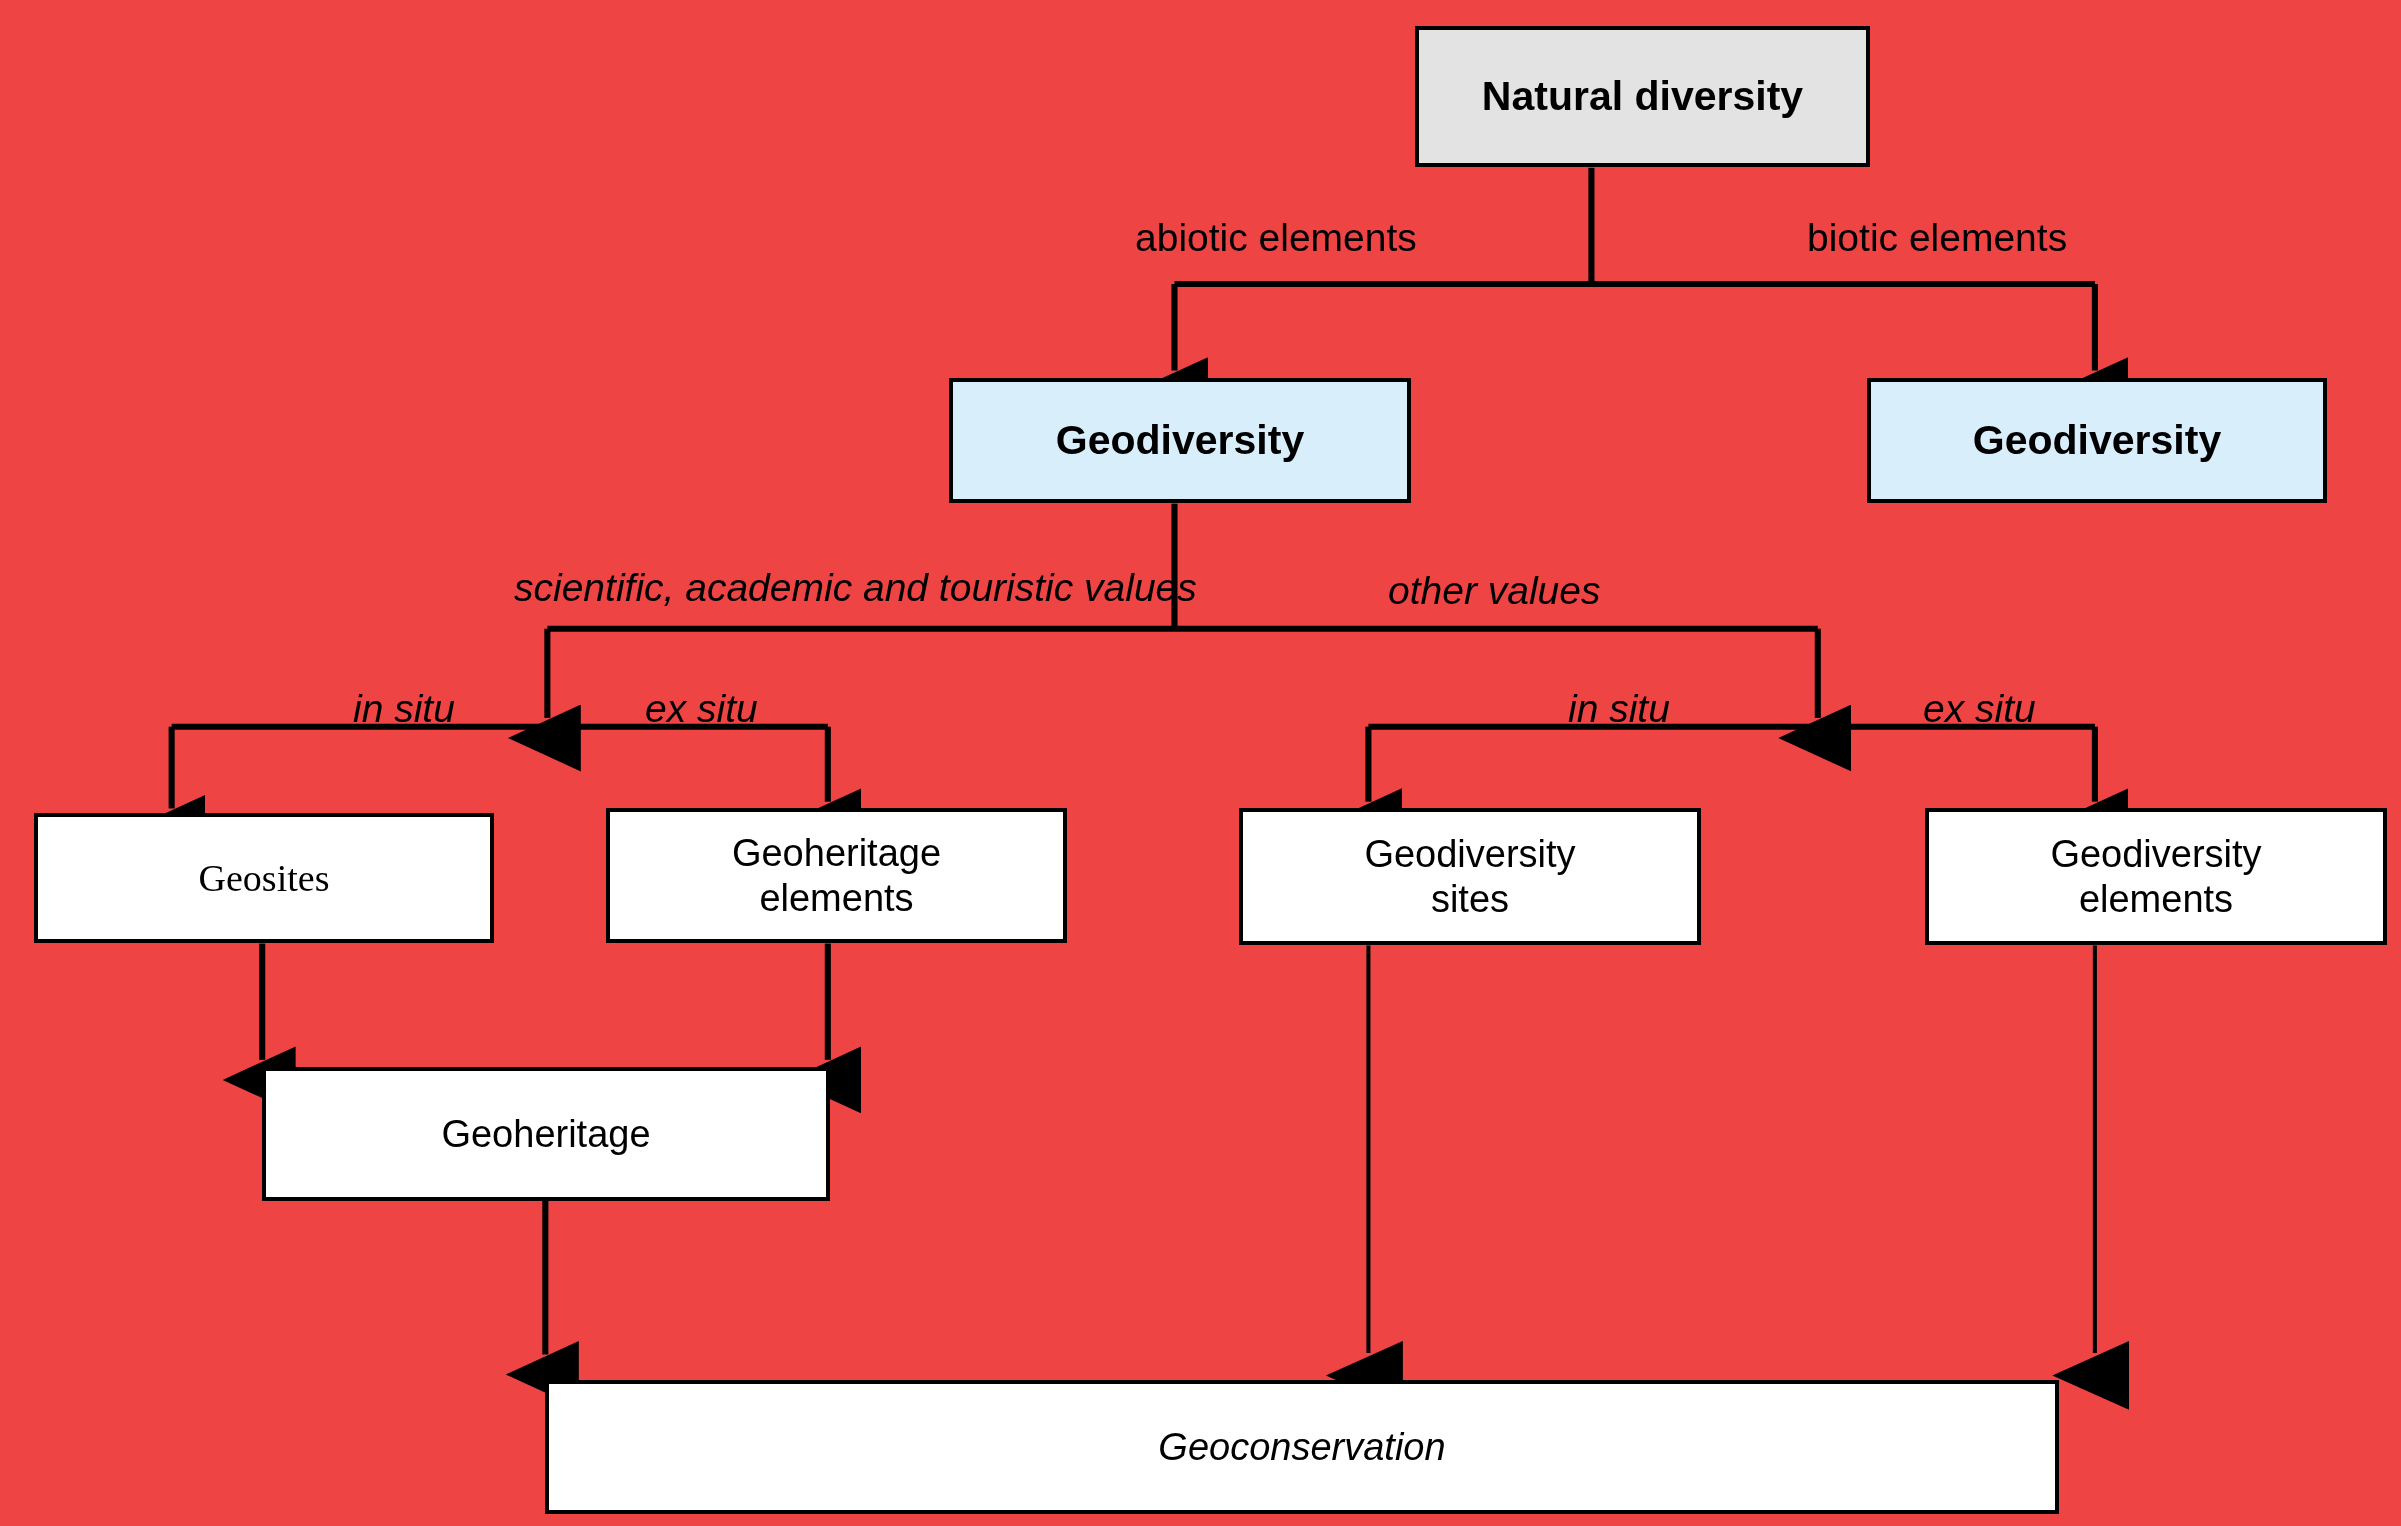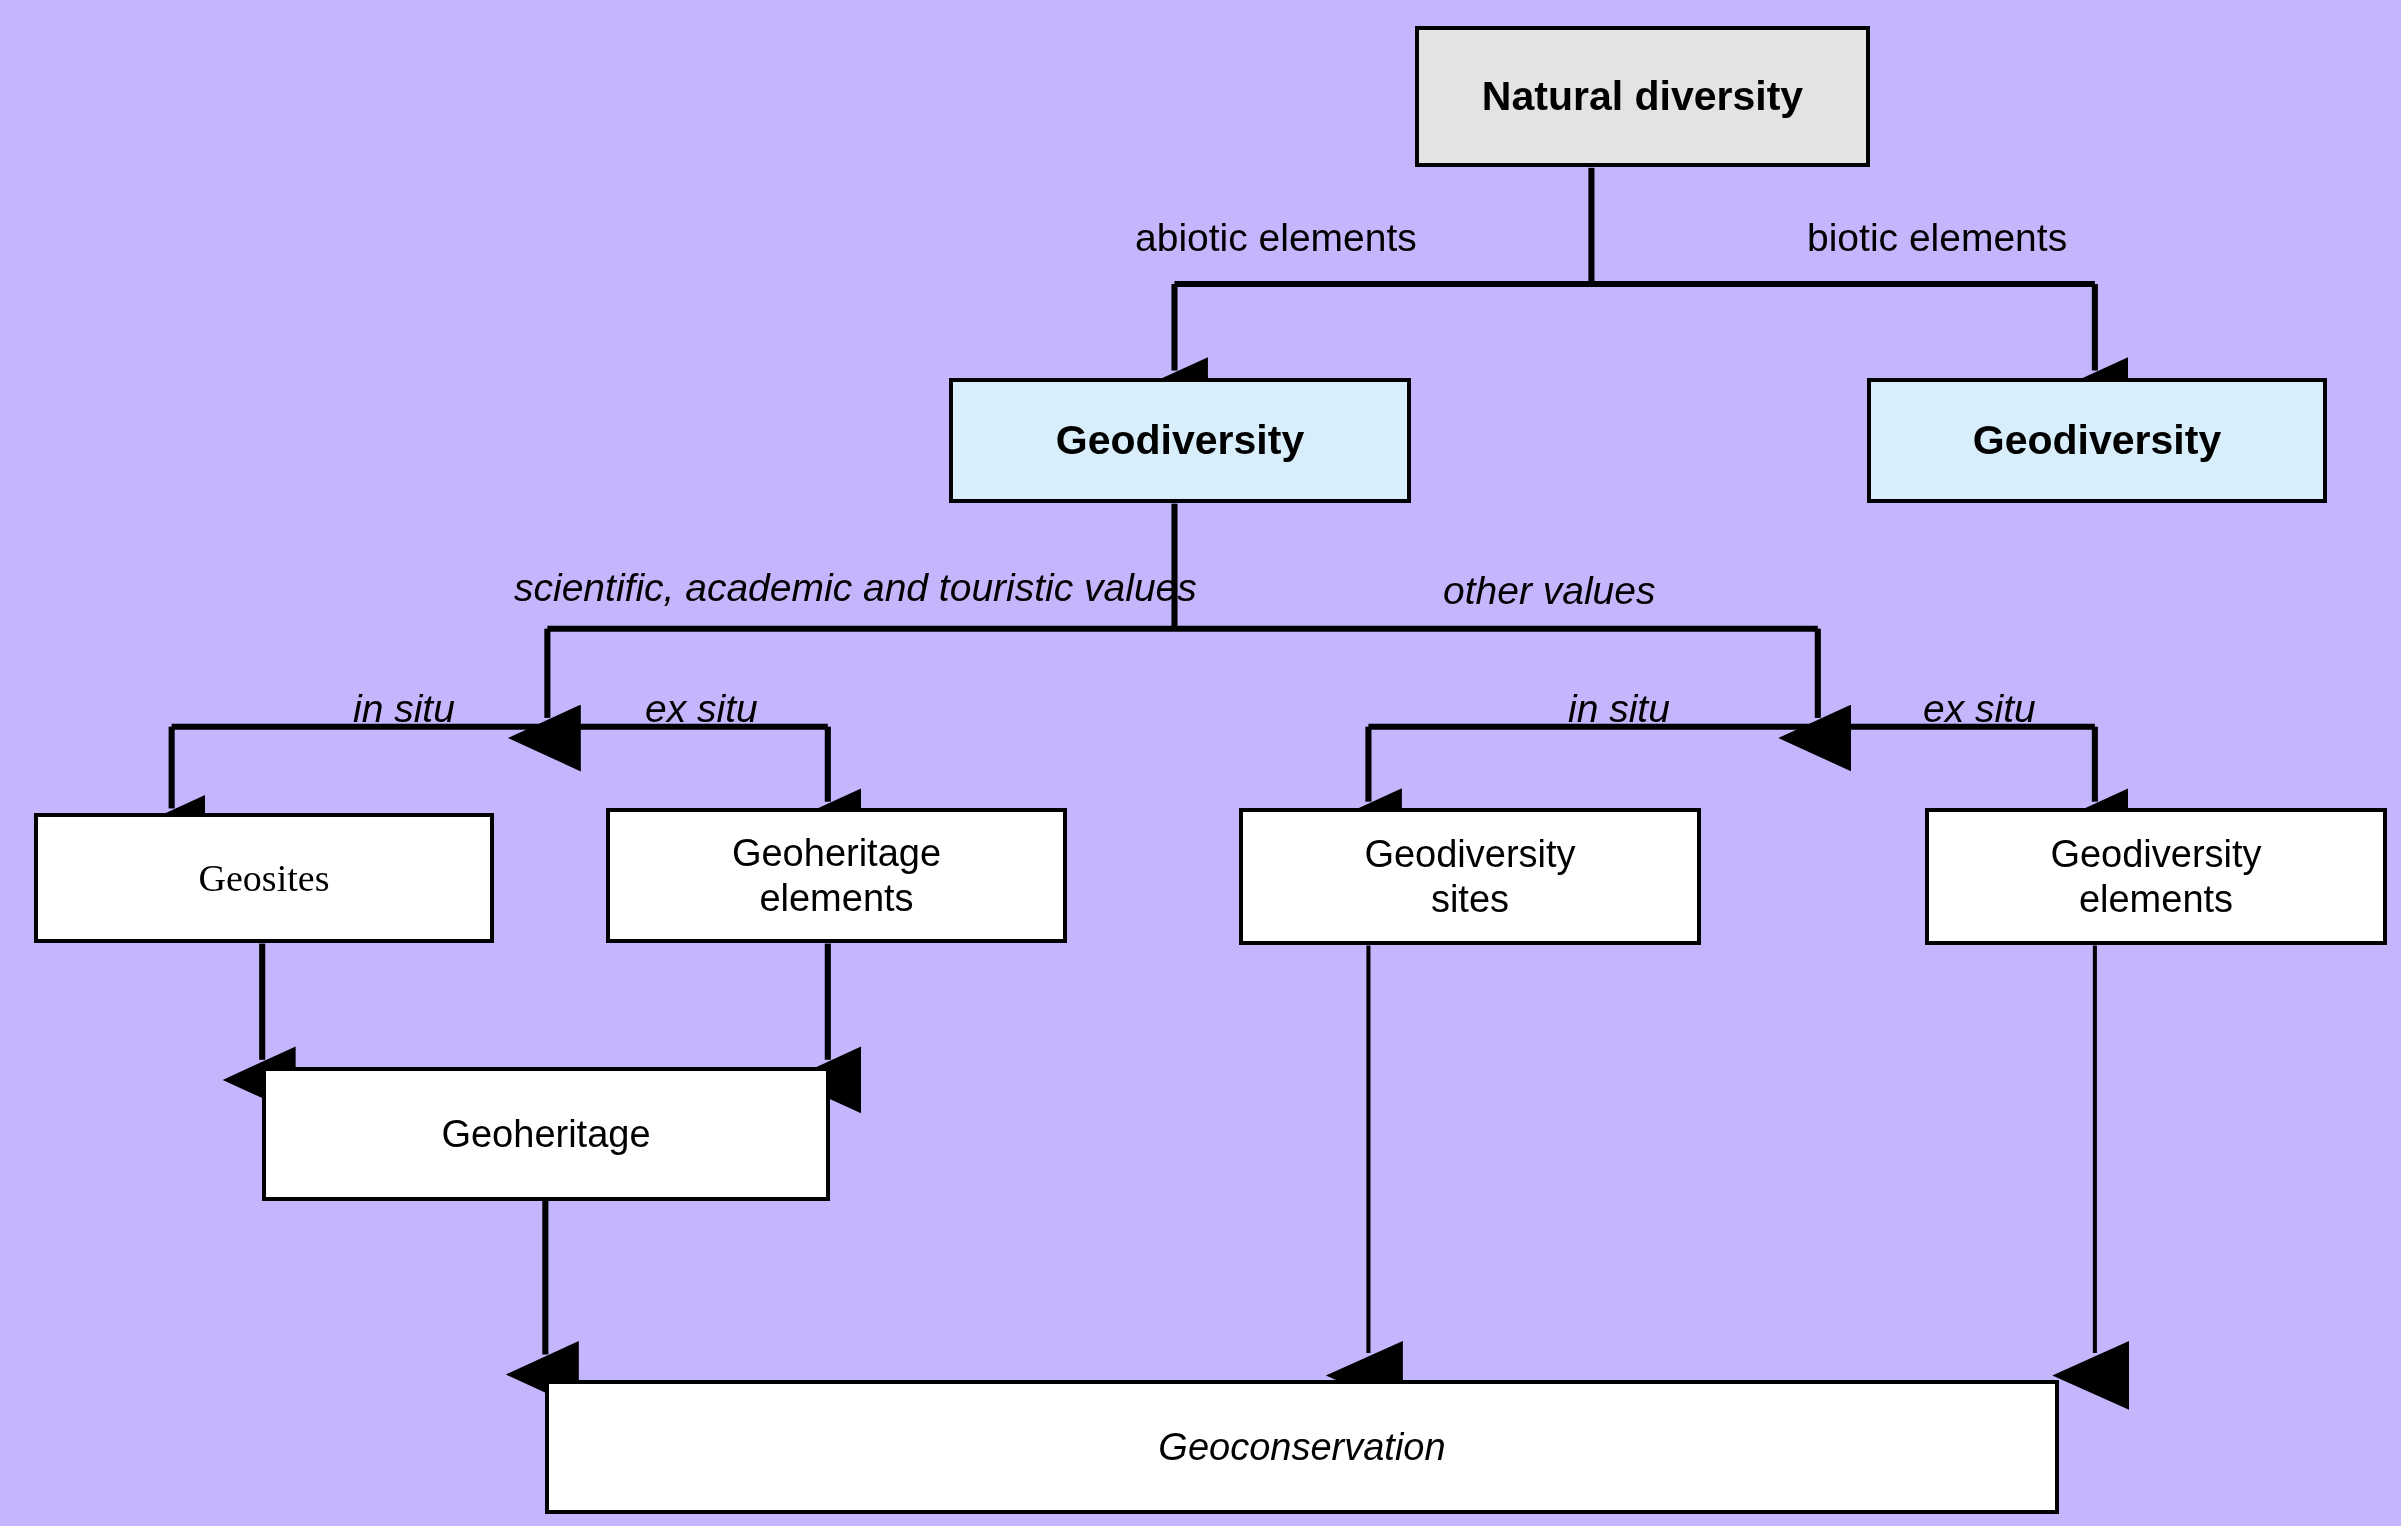--- a/index.html
+++ b/index.html
@@ -7,21 +7,21 @@
     padding: 0;
     background: #ffffff;
   }
   body {
     font-family: "Liberation Sans", sans-serif;
   }
   #canvas {
     position: relative;
     width: 2401px;
     height: 1527px;
-    background: #c4b5fd;
+    background: #ef4444;
     overflow: hidden;
   }
   #diagram-svg {
     position: absolute;
     left: 0;
     top: 0;
     width: 2401px;
     height: 1527px;
   }
   .node {
@@ -166,21 +166,21 @@
   </div>
 
   <div class="edge-label" style="left:1807px; top:218px;">
     <span>biotic elements</span>
   </div>
 
   <div class="edge-label italic" style="left:514px; top:558px;margin-top:10px;">
     <span>scientific, academic and touristic values</span>
   </div>
 
-  <div class="edge-label italic" style="left:1443px; top:571px;">
+  <div class="edge-label italic" style="left:1388px; top:571px;">
     <span>other values</span>
   </div>
 
   <div class="edge-label italic" style="left:353px; top:689px;">
     <span>in situ</span>
   </div>
 
   <div class="edge-label italic" style="left:645px; top:689px;">
     <span>ex situ</span>
   </div>

